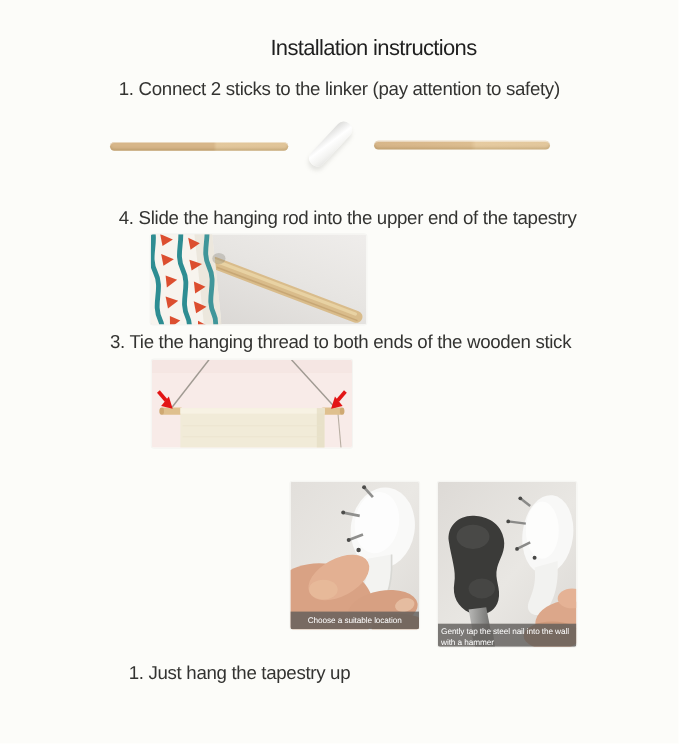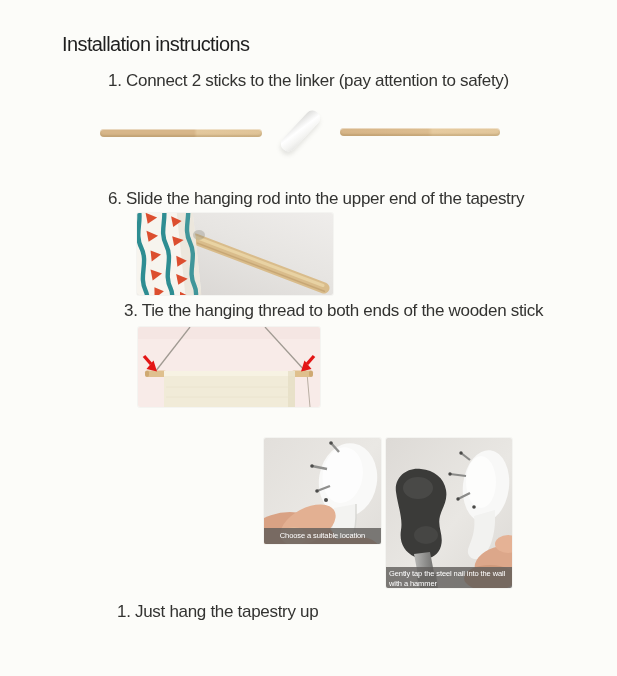--- a/index.html
+++ b/index.html
@@ -4,30 +4,30 @@
 <style>
   html,body { margin:0; padding:0; background:#fff; }
   .page {
     position:relative; width:617px; height:676px;
     background:#fcfcf9; overflow:hidden;
     font-family:"Liberation Sans", sans-serif;
     color:#333331;
   }
   .title {
     position:absolute; top:33px; left:62px; width:555px;
-    text-align:left; font-size:20px; font-weight:500;
+    text-align:center; font-size:20px; font-weight:500;
     letter-spacing:-0.6px; color:#1f1f1f;
   }
   .step {
     position:absolute; font-size:17px; letter-spacing:-0.3px;
     white-space:nowrap; color:#333331;
   }
   #s1 { left:108px; top:71px; }
   #s2 { left:108px; top:189px; }
-  #s3 { left:124px; top:301px; }
+  #s3 { left:100px; top:301px; }
   #s4a{ left:108px; top:417px; }
   #s4b{ left:107px; top:455px; }
   #s5 { left:117px; top:602px; }
 
   
   .stick { position:absolute; height:8px; border-radius:4px;
            box-shadow: inset 0 1px 0 rgba(255,255,255,.45), inset 0 -2px 2px rgba(140,110,60,.28); }
   .stick.l { left:100px; top:129px; width:162px;
     background:linear-gradient(to right,#d7b689 0%,#d7b689 58%,#e3c89d 60%,#e0c498 100%); }
   .stick.r { left:340px; top:128px; width:160px;
@@ -35,22 +35,22 @@
   .linker { position:absolute; left:293px; top:106px; width:15px; height:50px;
     border-radius:7px; transform:rotate(43deg);
     background:linear-gradient(100deg,#d9d9d7 0%,#ffffff 45%,#f4f4f2 75%,#e5e5e3 100%);
     box-shadow:2px 3px 4px rgba(120,120,115,.18); }
 
   
   .photo { position:absolute; border-radius:2px; overflow:hidden;
            box-shadow:0 0 0 1px rgba(0,0,0,.03); }
   #p2 { left:137px; top:213px; width:196px; height:82px; }
   #p3 { left:138px; top:327px; width:182px; height:80px; }
-  #p4l{ left:264px; top:438px; width:117px; height:106px; }
-  #p4r{ left:386px; top:438px; width:126px; height:150px; }
+  #p4l{ left:264px; top:438px; width:117px; height:134px; }
+  #p4r{ left:398px; top:438px; width:126px; height:150px; }
   .photo svg { display:block; }
 
   .caption {
     position:absolute; left:0; right:0; bottom:0;
     background:rgba(95,93,90,.8); color:#fff;
     font-size:7.5px; letter-spacing:-0.1px;
   }
   #p4l .caption { height:16px; line-height:16px; text-align:center; }
   #p4r .caption { height:21px; line-height:9.5px; padding:2px 3px 0; box-sizing:border-box; }
 </style>
@@ -60,21 +60,21 @@
 <div class="page">
 
   <div class="title">Installation instructions</div>
 
   <div class="step" id="s1">1. Connect 2 sticks to the linker (pay attention to safety)</div>
 
   <div class="stick l"></div>
   <div class="linker"></div>
   <div class="stick r"></div>
 
-  <div class="step" id="s2">6. Slide the hanging rod into the upper end of the tapestry</div>
+  <div class="step" id="s2">4. Slide the hanging rod into the upper end of the tapestry</div>
 
   <div class="photo" id="p2">
     <svg width="196" height="82" viewBox="0 0 196 82">
       <defs>
         <linearGradient id="g2" x1="0" y1="1" x2="1" y2="0">
           <stop offset="0" stop-color="#d6d3d0"></stop>
             <stop offset=".6" stop-color="#e7e5e2"></stop>
             <stop offset="1" stop-color="#efedeb"></stop>
         </linearGradient>
       </defs>

